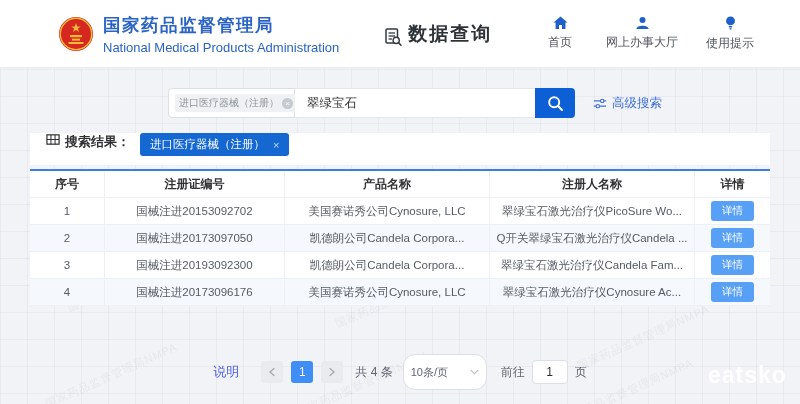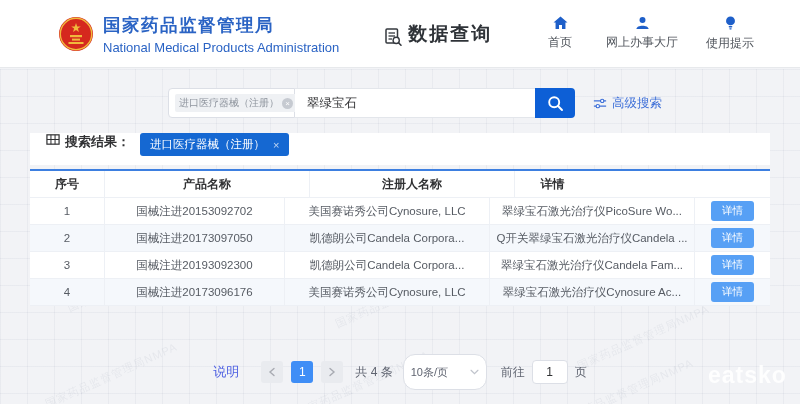--- a/index.html
+++ b/index.html
@@ -248,20 +248,21 @@
   <span class="results-label">搜索结果：</span>
   <span class="results-tag">
     <span>进口医疗器械（注册）</span>
     <span class="results-tag-close">×</span>
   </span>
 </div>
 
 <div class="table">
   <div class="trow thead">
     <div class="tcell c0">序号</div>
+    <div class="tcell c1">注册证编号</div>
     <div class="tcell c3">产品名称</div>
     <div class="tcell c2">注册人名称</div>
     <div class="tcell c4">详情</div>
   </div>
 
   <div class="trow">
     <div class="tcell c0">1</div>
     <div class="tcell c1">国械注进20153092702</div>
     <div class="tcell c2">美国赛诺秀公司Cynosure, LLC</div>
     <div class="tcell c3">翠绿宝石激光治疗仪PicoSure Wo...</div>

